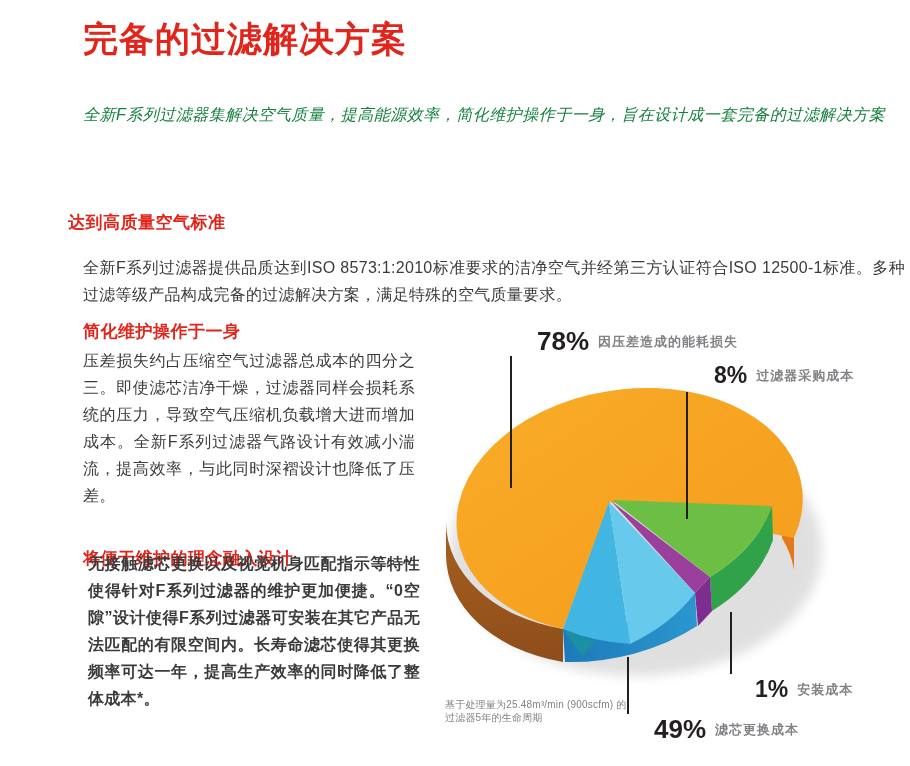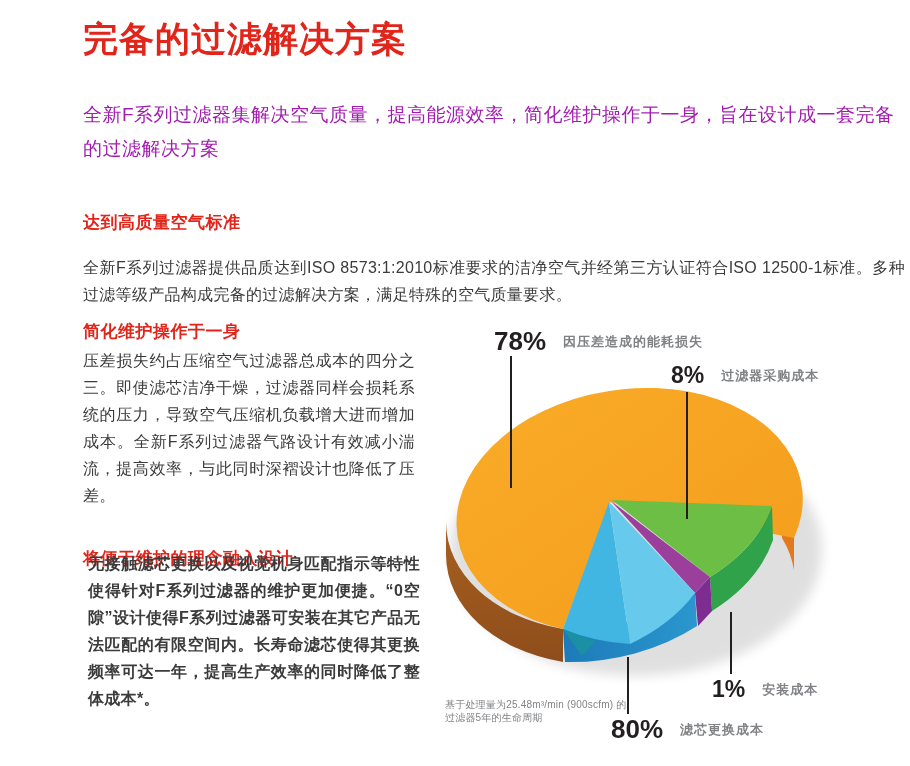--- a/index.html
+++ b/index.html
@@ -2,38 +2,38 @@
 <html><head>
 <meta charset="utf-8">
 <style>
   * { margin:0; padding:0; box-sizing:border-box; }
   html,body { width:910px; height:766px; background:#ffffff; overflow:hidden;
               font-family:"Liberation Sans", sans-serif; }
   .abs { position:absolute; }
 
   .page-title { left:83px; top:16px; font-size:35px; font-weight:700;
                 color:#E1251B; letter-spacing:1px; }
-  .page-subtitle { left:83px; top:98px; width:822px; font-size:19px;
-                   color:#a21caf; line-height:34px; letter-spacing:0.5px; }
+  .page-subtitle { left:83px; top:98px; width:822px; font-size:16px;
+                   color:#15803d; line-height:34px; letter-spacing:0.5px;font-style:italic; }
 
   .sec-heading { font-size:17px; font-weight:700; color:#E1251B; letter-spacing:0.5px; }
   .sec-body { font-size:16px; color:#3B3B3C; line-height:27px; letter-spacing:0.3px;
               text-align:justify; }
-  .sec1-h { left:83px; top:211px; }
+  .sec1-h { left:68px; top:211px; }
   .sec1-b { left:83px; top:238px; width:822px;margin-top:16px; }
   .sec2-h { left:83px; top:320px; }
   .sec2-b { left:83px; top:347px; width:332px; }
   .sec3-h { left:83px; top:523px;margin-top:24px; }
   .sec3-b { left:88px; top:550px; width:332px;font-weight:bold; }
 
   .chart { left:430px; top:310px; width:480px; height:456px; }
   .callout { display:flex; align-items:center; white-space:nowrap; }
-  .callout .pct { font-weight:700; color:#231F20; }
+  .callout .pct { font-weight:700; color:#231F20;margin-left:43px; }
   .callout .lbl { font-weight:700; color:#808285; font-size:13px;
-                  letter-spacing:1px; margin-left:17px; }
+                  letter-spacing:1px; margin-left:9px; }
   .pct-lg { font-size:26px; }
   .pct-md { font-size:23px; }
   .leader { width:2px; background:#231F20; }
   .footnote { font-size:10px; color:#808285; line-height:13px; letter-spacing:0.2px; }
 
   .c78 { left:64px;  top:16px;  }
   .l78 { left:80px;  top:46px;  height:132px; }
   .c8  { left:241px; top:52px;  }
   .l8  { left:256px; top:82px;  height:127px; }
   .c1  { left:282px; top:366px; }
@@ -108,21 +108,21 @@
   </div>
   <div class="abs leader l8"></div>
 
   <div class="abs callout c1">
     <span class="pct pct-md">1%</span>
     <span class="lbl">安装成本</span>
   </div>
   <div class="abs leader l1"></div>
 
   <div class="abs callout c13">
-    <span class="pct pct-lg">80%</span>
+    <span class="pct pct-lg">49%</span>
     <span class="lbl">滤芯更换成本</span>
   </div>
   <div class="abs leader l13"></div>
 
   <div class="abs footnote fnote">
     <div>基于处理量为25.48m³/min (900scfm) 的</div>
     <div>过滤器5年的生命周期</div>
   </div>
 </div>
 

